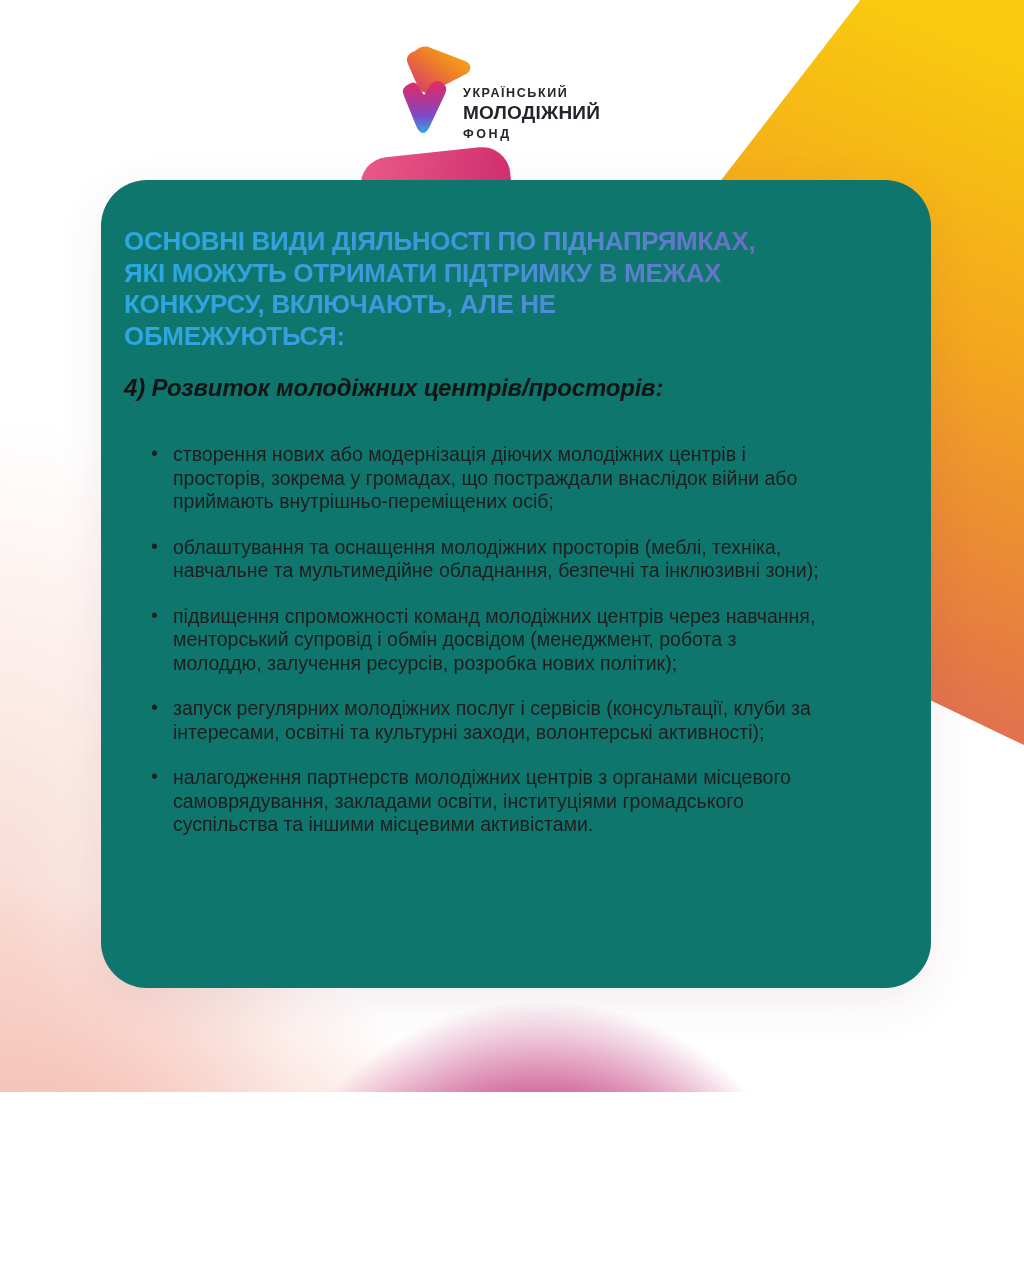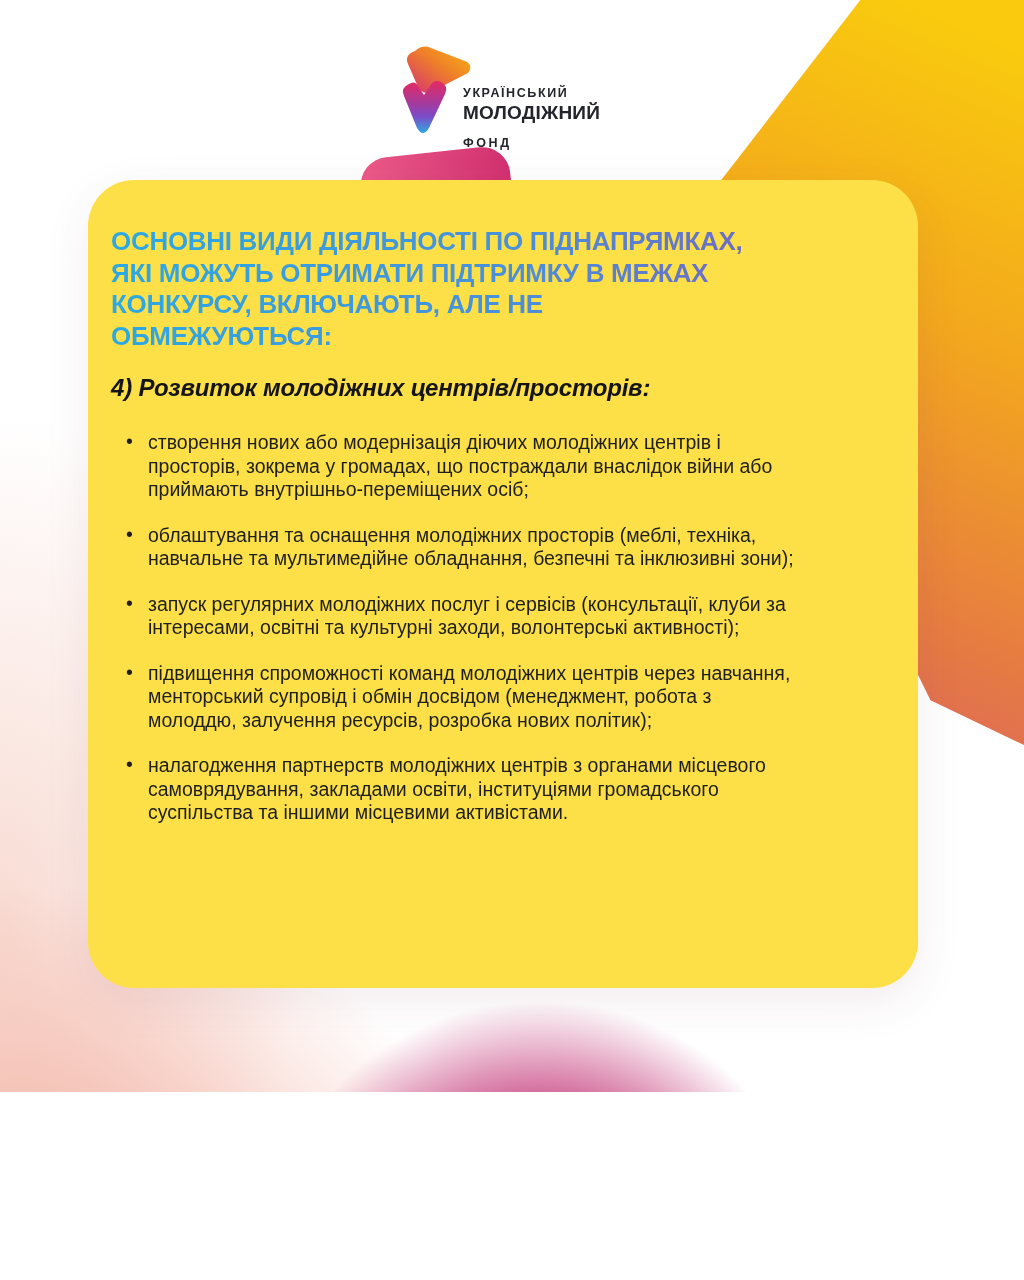--- a/index.html
+++ b/index.html
@@ -17,32 +17,32 @@
     clip-path:polygon(51% 0,100% 0,100% 100%,72% 94%,1% 29%);}
   
   .shape-pink-peek{position:absolute;left:362px;top:152px;width:150px;height:84px;
     border-radius:28px;transform:rotate(-6deg);
     background:linear-gradient(95deg,#EC5B8A,#D02F6E);}
   
   .logo-mark{position:absolute;left:396px;top:42px;}
   .logo-text{position:absolute;left:463px;top:86px;color:#23242C;}
   .logo-l1{font-size:12.5px;font-weight:bold;letter-spacing:1.6px;}
   .logo-l2{font-size:19px;font-weight:bold;letter-spacing:.2px;margin-top:2px;}
-  .logo-l3{font-size:12.5px;font-weight:bold;letter-spacing:2.6px;margin-top:12px;}
+  .logo-l3{font-size:12.5px;font-weight:bold;letter-spacing:2.6px;margin-top:3px;}
   
-  .card{position:absolute;left:88px;top:180px;width:830px;height:808px;background:#fde047;
+  .card{position:absolute;left:101px;top:180px;width:830px;height:808px;background:#0f766e;
         border-radius:46px;box-shadow:0 14px 44px rgba(140,70,90,.10);}
   .heading{position:absolute;left:23px;top:46px;width:772px;
     font-size:26px;line-height:31.5px;font-weight:bold;letter-spacing:-.3px;
     white-space:pre-line;
     background:linear-gradient(96deg,#2BA9E2 0%,#4A90D9 52%,#8655B5 100%);
     -webkit-background-clip:text;background-clip:text;color:transparent;}
   .subheading{position:absolute;left:23px;top:194px;font-size:24px;font-weight:bold;
     font-style:italic;color:#141414;letter-spacing:-.2px;}
-  .bullets{position:absolute;left:23px;top:251px;width:778px;margin:0;padding:0;list-style:none;
+  .bullets{position:absolute;left:23px;top:251px;width:778px;margin:12px;padding:0;list-style:none;
     font-size:19.5px;line-height:23.5px;color:#1E1E1E;}
   .bullets li{position:relative;padding-left:37px;margin-bottom:22px;white-space:pre-line;}
   .bullets li::before{content:"\2022";position:absolute;left:15px;top:-1px;color:#1E1E1E;}
   
   .pill{position:absolute;background:#ffffff;border-radius:38px;
     box-shadow:0 10px 26px rgba(150,80,90,.16);
     display:flex;align-items:center;justify-content:center;}
   .pill-hand{left:100px;top:1158px;width:197px;height:74px;}
   .pill-page{left:732px;top:1153px;width:196px;height:76px;font-size:33px;color:#1A1A1A;letter-spacing:.5px;}
   .sr-only{position:absolute;width:1px;height:1px;overflow:hidden;clip:rect(0 0 0 0);white-space:nowrap;}
@@ -86,25 +86,25 @@
 ЯКІ МОЖУТЬ ОТРИМАТИ ПІДТРИМКУ В МЕЖАХ
 КОНКУРСУ, ВКЛЮЧАЮТЬ, АЛЕ НЕ
 ОБМЕЖУЮТЬСЯ:</div>
     <div class="subheading">4) Розвиток молодіжних центрів/просторів:</div>
     <ul class="bullets">
       <li>створення нових або модернізація діючих молодіжних центрів і
 просторів, зокрема у громадах, що постраждали внаслідок війни або
 приймають внутрішньо-переміщених осіб;</li>
       <li>облаштування та оснащення молодіжних просторів (меблі, техніка,
 навчальне та мультимедійне обладнання, безпечні та інклюзивні зони);</li>
-      <li>запуск регулярних молодіжних послуг і сервісів (консультації, клуби за
-інтересами, освітні та культурні заходи, волонтерські активності);</li>
       <li>підвищення спроможності команд молодіжних центрів через навчання,
 менторський супровід і обмін досвідом (менеджмент, робота з
 молоддю, залучення ресурсів, розробка нових політик);</li>
+      <li>запуск регулярних молодіжних послуг і сервісів (консультації, клуби за
+інтересами, освітні та культурні заходи, волонтерські активності);</li>
       <li>налагодження партнерств молодіжних центрів з органами місцевого
 самоврядування, закладами освіти, інституціями громадського
 суспільства та іншими місцевими активістами.</li>
     </ul>
   </div>
 
   <div class="pill pill-hand">
     <svg width="42" height="30" viewBox="0 0 48 32" aria-hidden="true">
       <path d="M2,14 L14,8 Q20,4 24,9 L30,15 Q34,19 29,23 L22,28 Q17,31 13,26 L4,20 Q-1,17 2,14 Z" fill="#EBAB1C"></path>
       <path d="M46,12 L34,6 Q28,2 25,8 L20,14 Q17,18 22,21 L28,26 Q33,29 36,24 L44,18 Q49,15 46,12 Z" fill="#F7C943"></path>

